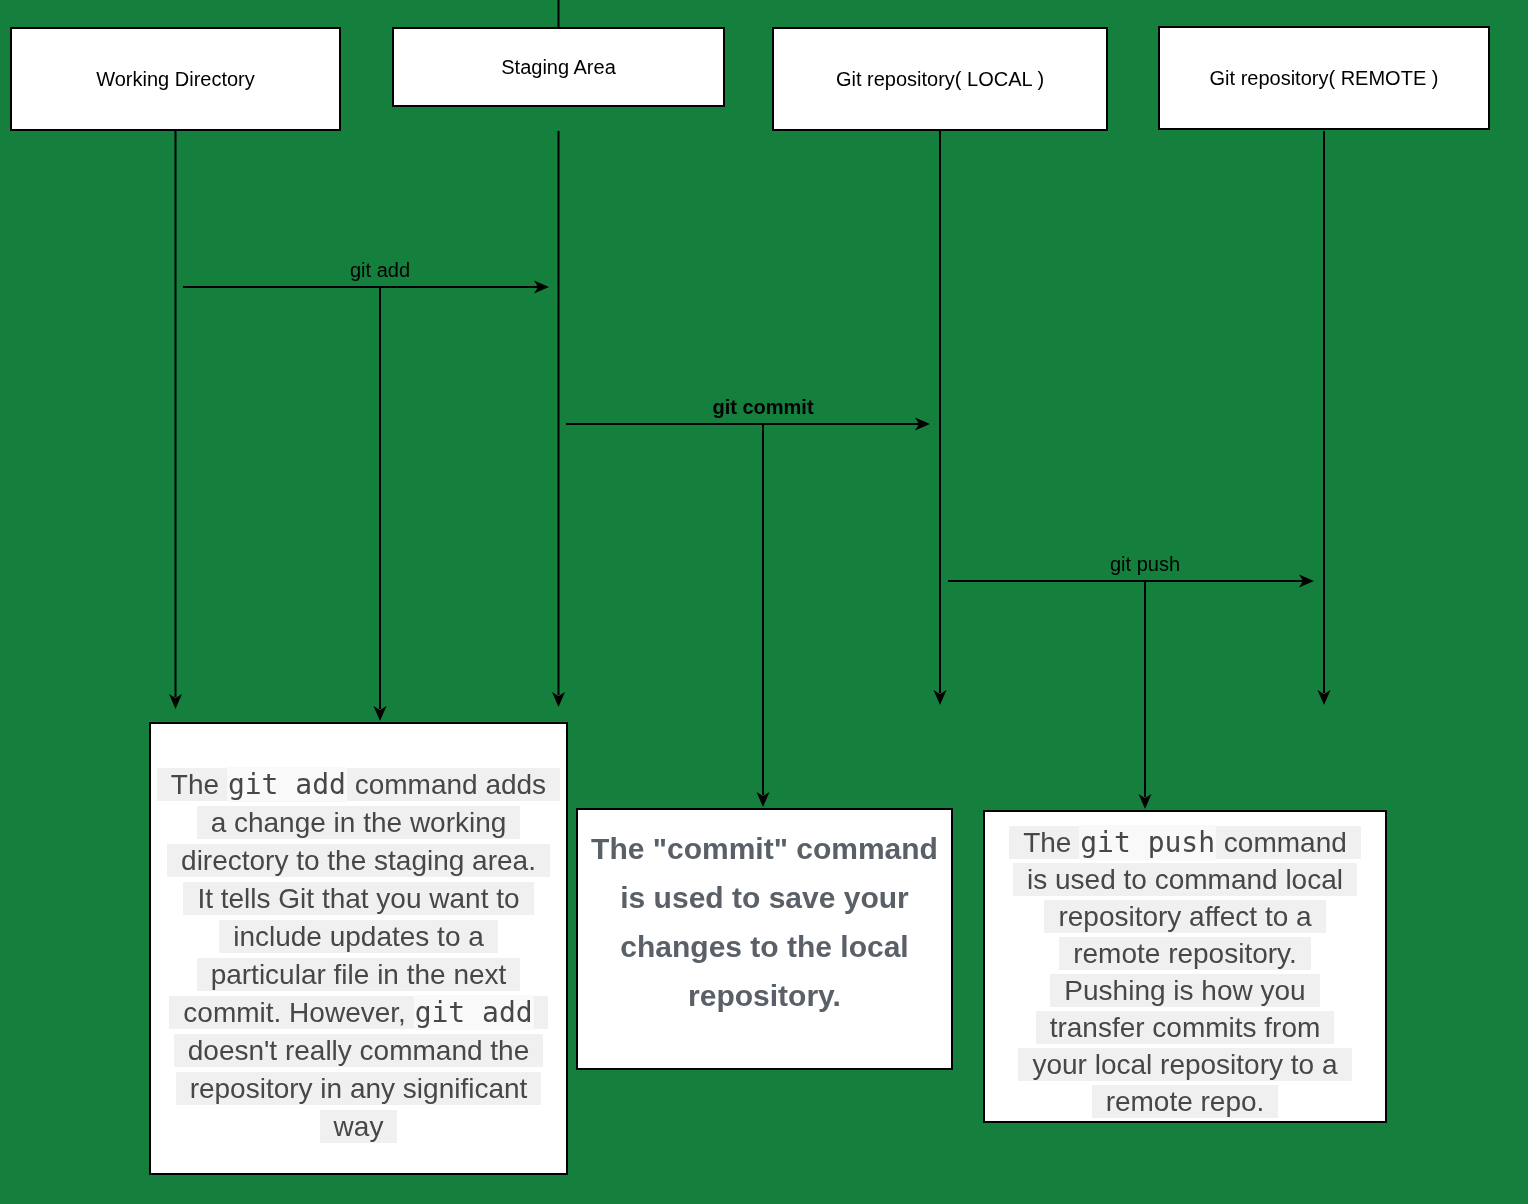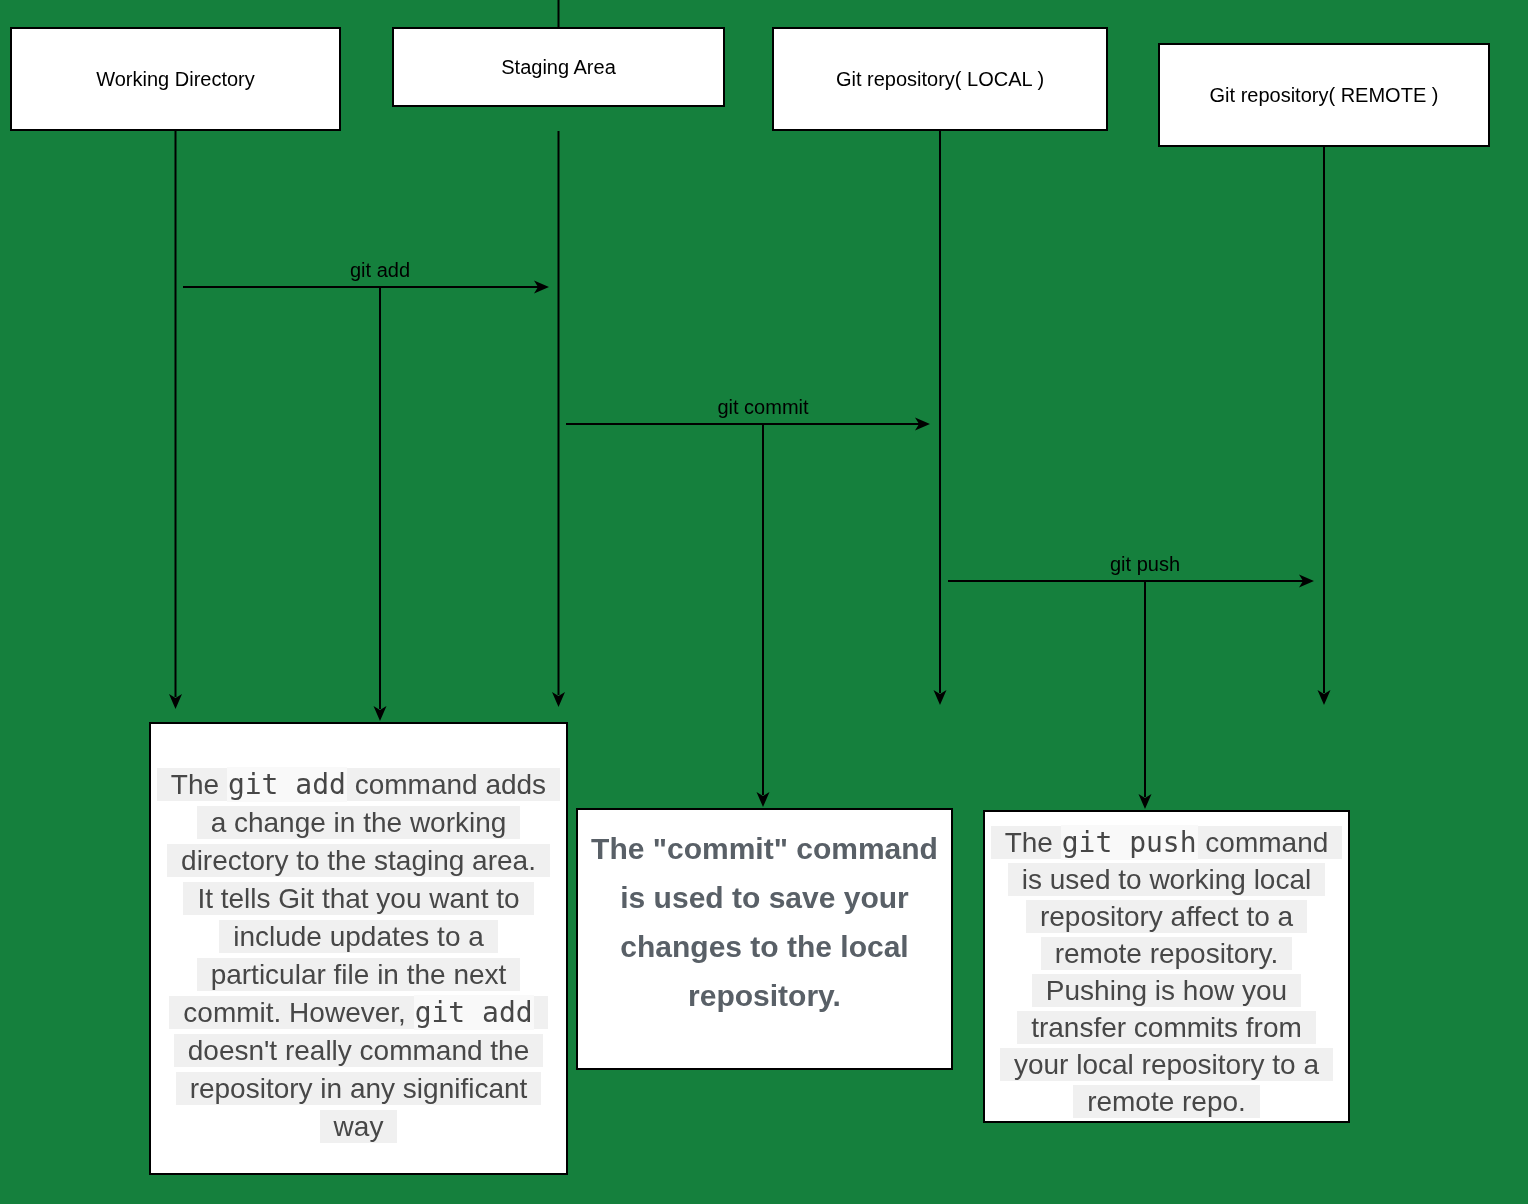--- a/index.html
+++ b/index.html
@@ -49,21 +49,21 @@
     padding-top: 42px; font-size: 28px;
   }
   .note-add .nline { line-height: 38px; }
   .note-commit {
     left: 576px; top: 808px; width: 377px; height: 262px;
     padding-top: 14px; font-size: 30px; font-weight: bold;
     color: #596067;
   }
   .note-commit .nline { line-height: 49px; }
   .note-push {
-    left: 983px; top: 810px; width: 367px; height: 313px;
+    left: 983px; top: 810px; width: 404px; height: 313px;
     padding-top: 12px; font-size: 28px;
   }
   .note-push .nline { line-height: 37px; }
   .hl { background: #f0f0f0; padding: 1px 14px; }
   .plain .hl { background: transparent; padding: 0; }
   .code {
     font-family: "DejaVu Sans Mono", monospace;
     background: #f9f9f9;
     padding: 1px 1px;
   }
@@ -108,26 +108,26 @@
 
   <div class="actor" style="left:10px; top:27px; width:331px; height:104px;">
     <span>Working Directory</span>
   </div>
   <div class="actor" style="left:392px; top:27px; width:333px; height:80px;">
     <span>Staging Area</span>
   </div>
   <div class="actor" style="left:772px; top:27px; width:336px; height:104px;">
     <span>Git repository( LOCAL )</span>
   </div>
-  <div class="actor" style="left:1158px; top:43px; width:332px; height:104px;">
+  <div class="actor" style="left:1158px; top:26px; width:332px; height:104px;">
     <span>Git repository( REMOTE )</span>
   </div>
 
   <div class="msg-label" style="left:380px; top:259px;">git add</div>
-  <div class="msg-label" style="left:763px; top:396px;">git commit</div>
+  <div class="msg-label" style="left:763px; top:396px;font-weight:bold;">git commit</div>
   <div class="msg-label" style="left:1145px; top:553px;">git push</div>
 
   <div class="note note-add">
       <div class="nline"><span class="hl"><span>The </span><span class="code">git add</span><span> command adds</span></span></div>
       <div class="nline"><span class="hl"><span>a change in the working</span></span></div>
       <div class="nline"><span class="hl"><span>directory to the staging area.</span></span></div>
       <div class="nline"><span class="hl"><span>It tells Git that you want to</span></span></div>
       <div class="nline"><span class="hl"><span>include updates to a</span></span></div>
       <div class="nline"><span class="hl"><span>particular file in the next</span></span></div>
       <div class="nline"><span class="hl"><span>commit. However, </span><span class="code">git add</span></span></div>
@@ -136,21 +136,21 @@
       <div class="nline"><span class="hl"><span>way</span></span></div>
     </div>
   <div class="note note-commit plain">
       <div class="nline"><span class="hl"><span>The "commit" command</span></span></div>
       <div class="nline"><span class="hl"><span>is used to save your</span></span></div>
       <div class="nline"><span class="hl"><span>changes to the local</span></span></div>
       <div class="nline"><span class="hl"><span>repository.</span></span></div>
     </div>
   <div class="note note-push">
       <div class="nline"><span class="hl"><span>The </span><span class="code">git push</span><span> command</span></span></div>
-      <div class="nline"><span class="hl"><span>is used to working local</span></span></div>
+      <div class="nline"><span class="hl"><span>is used to command local</span></span></div>
       <div class="nline"><span class="hl"><span>repository affect to a</span></span></div>
       <div class="nline"><span class="hl"><span>remote repository.</span></span></div>
       <div class="nline"><span class="hl"><span>Pushing is how you</span></span></div>
       <div class="nline"><span class="hl"><span>transfer commits from</span></span></div>
       <div class="nline"><span class="hl"><span>your local repository to a</span></span></div>
       <div class="nline"><span class="hl"><span>remote repo.</span></span></div>
     </div>
 
 </div>
 

